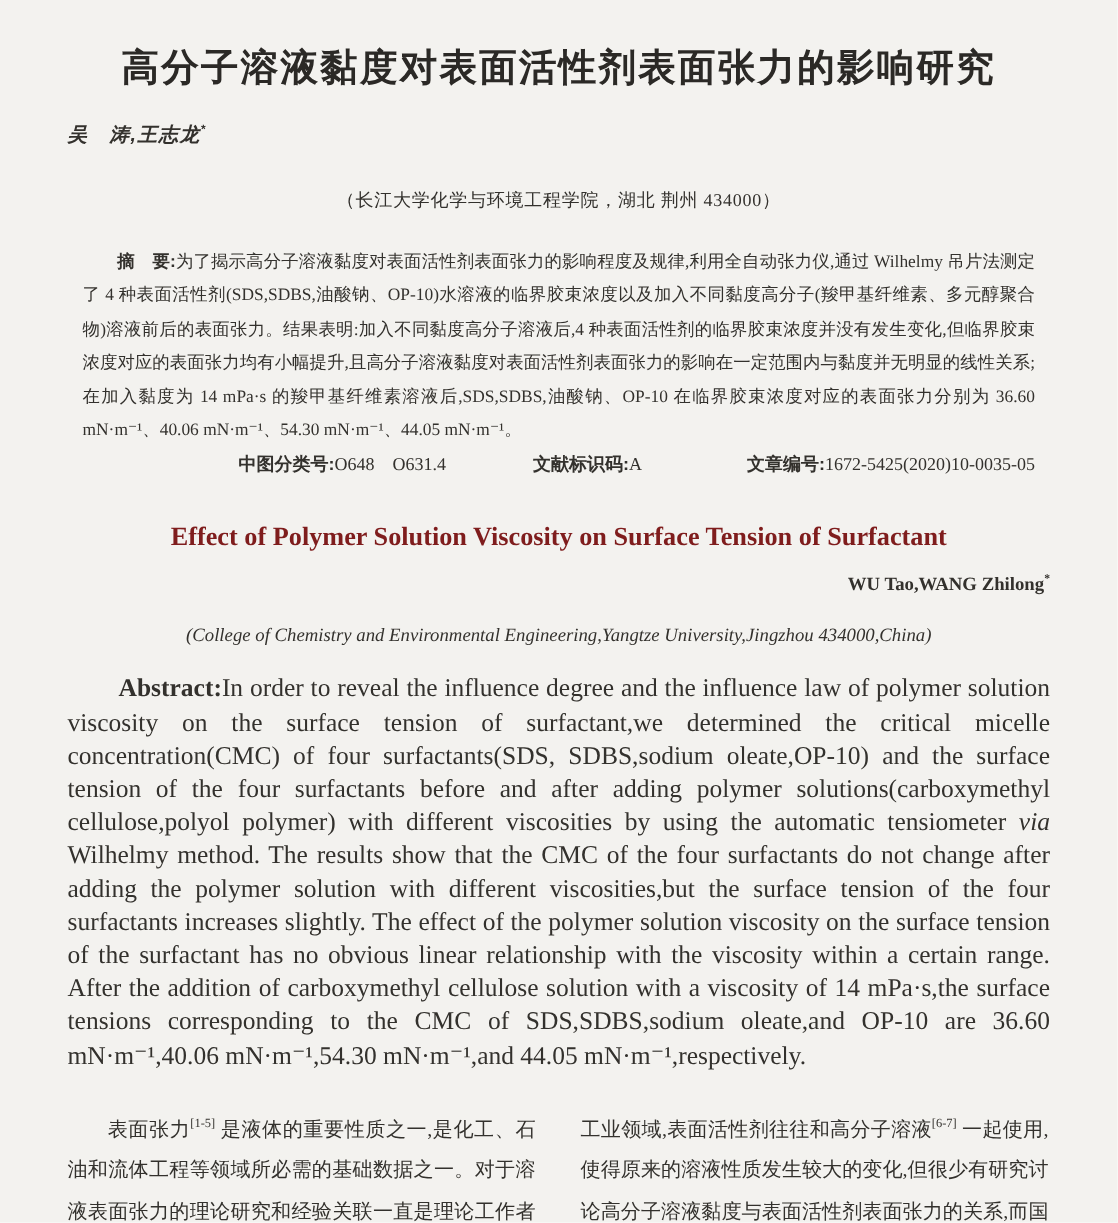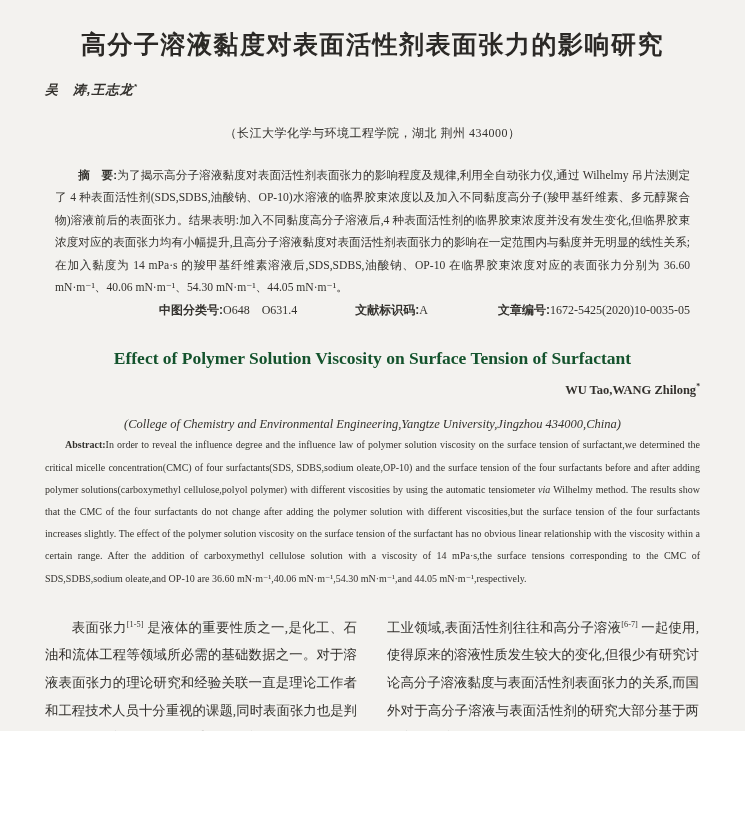--- a/index.html
+++ b/index.html
@@ -1,18 +1,18 @@
 <!DOCTYPE html>
 <html><head>
 <meta charset="utf-8">
 <style>
   html,body{margin:0;padding:0;}
   .page{
     position:relative;
-    width:745px;height:731px;
+    width:745px;height:815px;
     background:#f3f2ef;
     color:#33312d;
     font-family:"Liberation Serif","DejaVu Serif",serif;
     overflow:hidden;
     box-sizing:border-box;
     padding:24px 45px 0 45px;
   }
   sup{font-size:0.62em;vertical-align:super;line-height:0;}
   .title-zh{
     text-align:center;
@@ -63,37 +63,37 @@
     white-space:nowrap;
     text-align:right;
   }
   .meta .gap1{display:inline-block;width:58px;}
   .meta .gap2{display:inline-block;width:70px;}
   .title-en{
     text-align:center;
     font-size:17.5px;
     font-weight:bold;
     margin-top:26px;
-    color:#14532d;
+    color:#7f1d1d;
   }
   .authors-en{
     text-align:right;
     font-size:12.5px;
     font-weight:bold;
     margin-top:9px;
   }
   .affil-en{
     text-align:center;
     font-size:12.5px;
     font-style:italic;
     margin-top:19px;
   }
   .abstract-en{
-    margin-top:2px;
-    font-size:10px;
+    margin-top:17px;
+    font-size:17px;
     line-height:22.2px;
     text-align:justify;
     text-indent:2em;
   }
   .abstract-en .lbl, .kw-en .lbl{font-weight:bold;font-style:normal;}
   .kw-en{
     font-size:12.9px;
     line-height:22.2px;
     text-indent:2em;
   }

